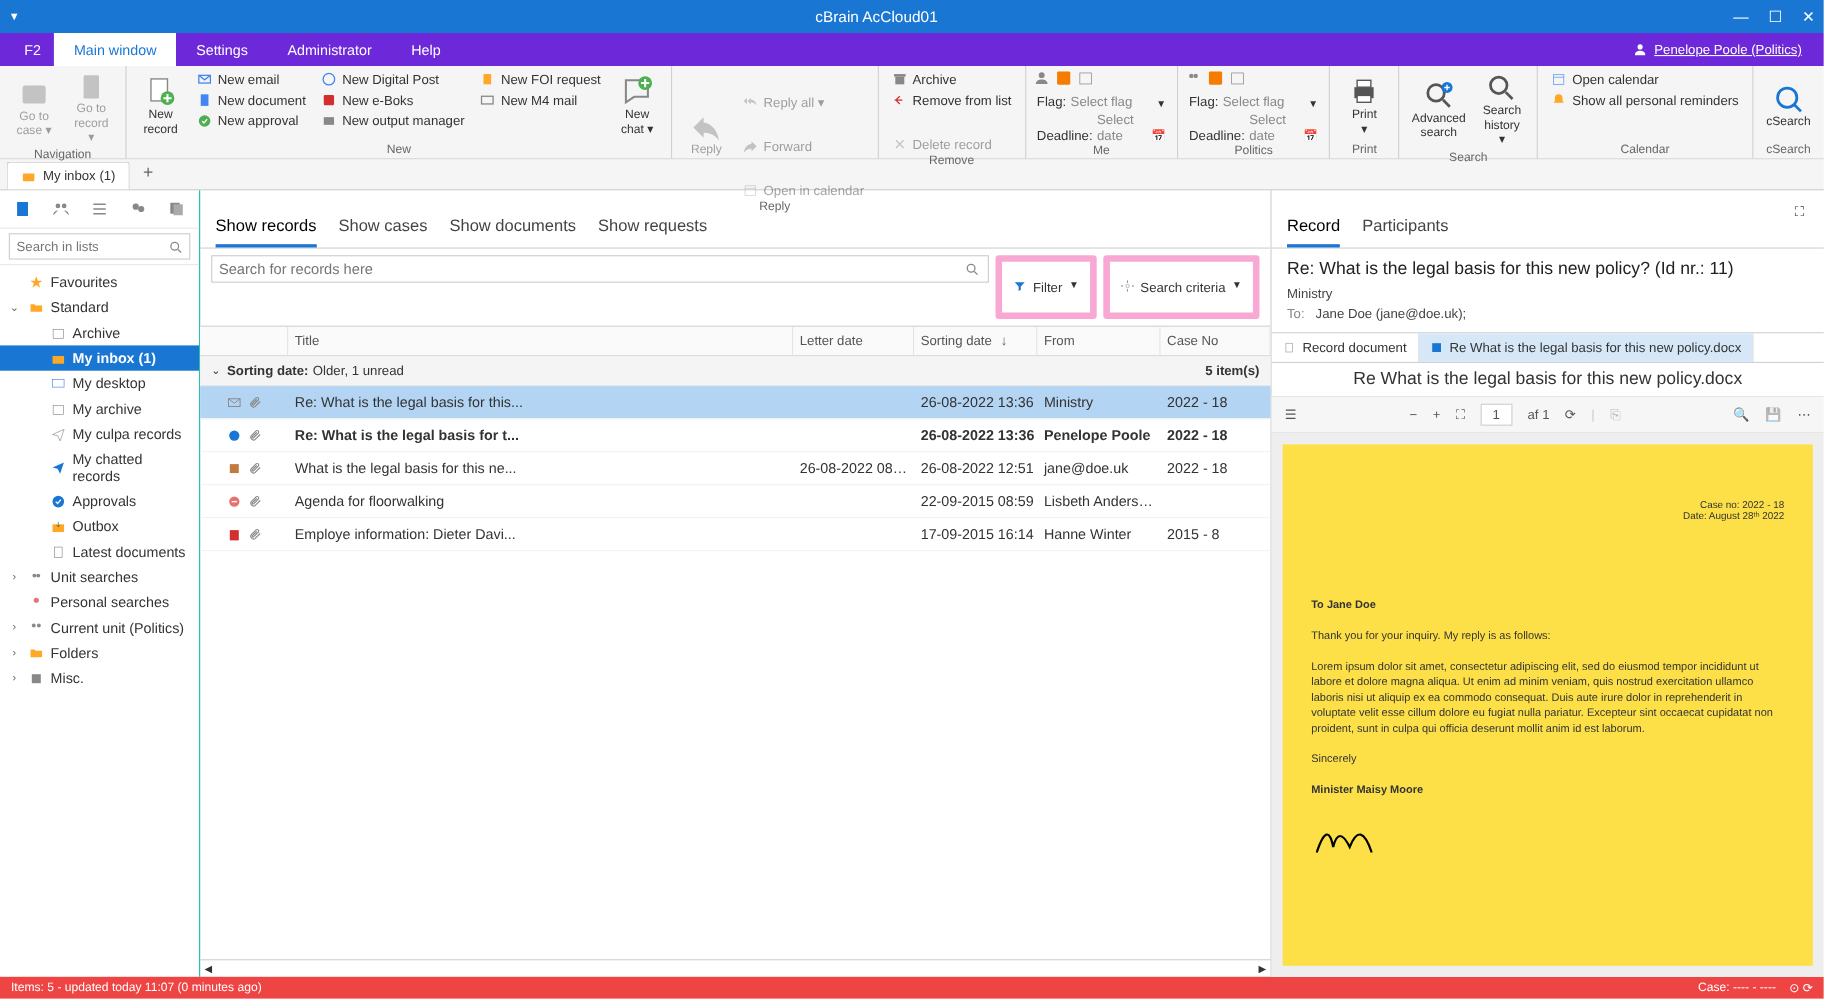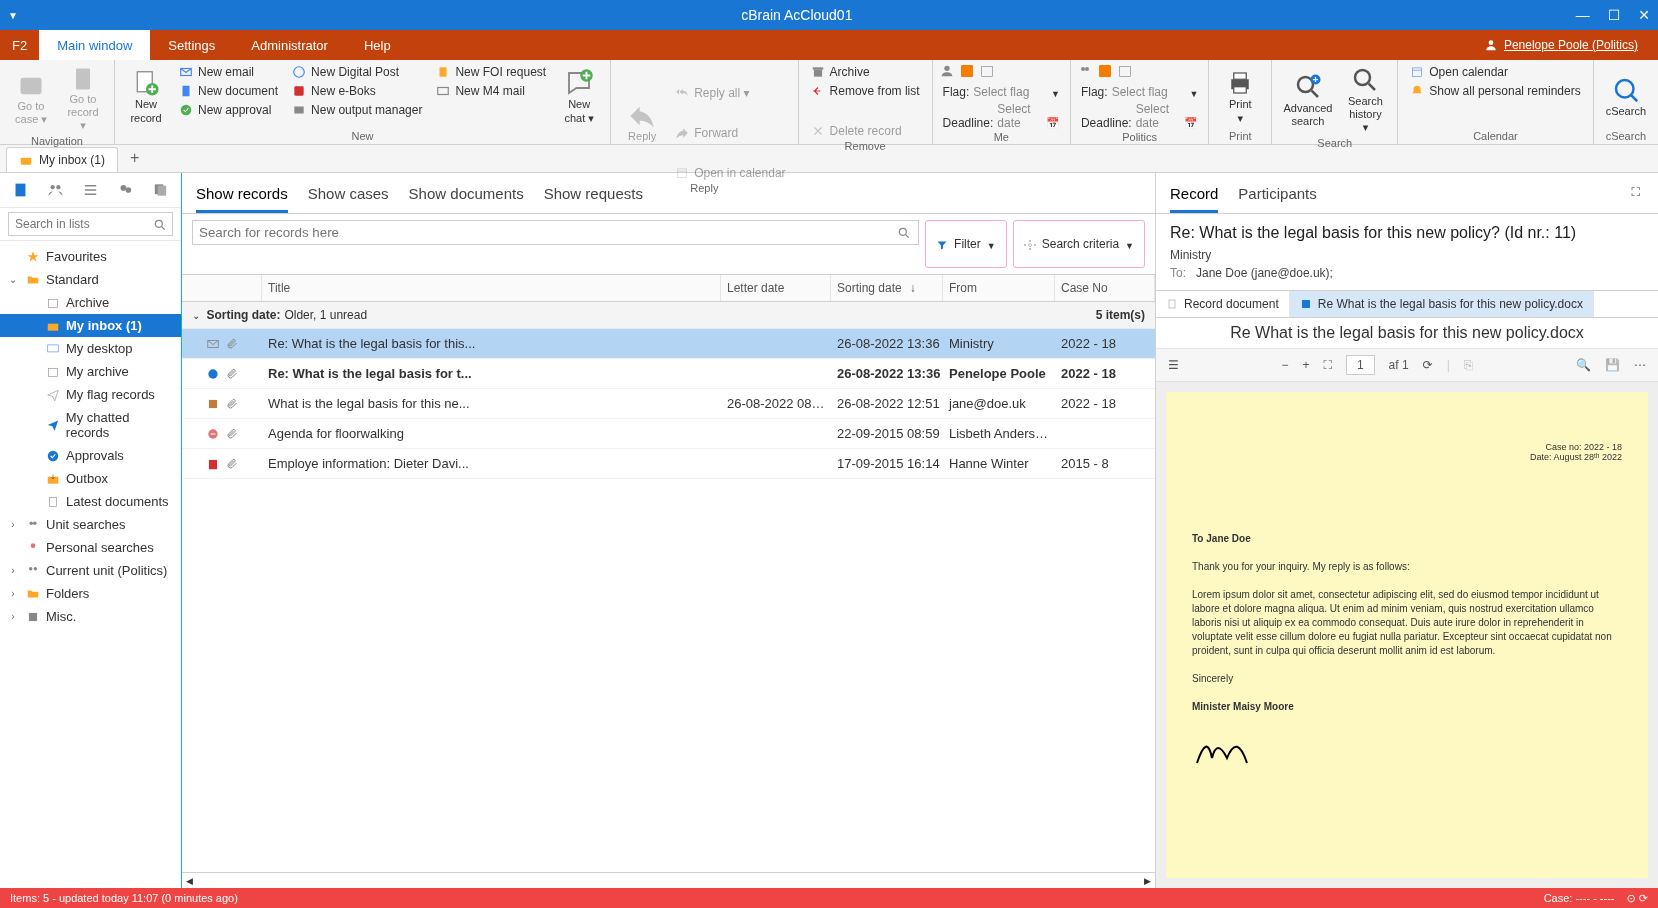--- a/index.html
+++ b/index.html
@@ -3,21 +3,21 @@
 <meta charset="utf-8">
 <style>
 * { margin: 0; padding: 0; box-sizing: border-box; font-family: 'Segoe UI', Tahoma, sans-serif; }
 body { background: #fff; overflow: hidden; font-size: 12px; color: #333; }
 
 .titlebar { background: #1976d2; color: #fff; height: 30px; display: flex; align-items: center; padding: 0 8px; }
 .titlebar-center { flex: 1; text-align: center; font-size: 14px; }
 .titlebar-btns { display: flex; gap: 18px; font-size: 14px; }
 .titlebar-btns span { cursor: pointer; }
 
-.menubar { background: #c2410c; color: #fff; height: 30px; display: flex; align-items: stretch; }
+.menubar { background: #6d28d9; color: #fff; height: 30px; display: flex; align-items: stretch; padding-left: 10px; }
 .menuitem { padding: 0 18px; display: flex; align-items: center; font-size: 13px; cursor: pointer; }
 .menuitem.f2 { padding: 0 12px; font-weight: 500; }
 .menuitem.active { background: #fff; color: #1976d2; }
 .menubar-spacer { flex: 1; }
 .user-badge { display: flex; align-items: center; gap: 6px; padding-right: 20px; text-decoration: underline; cursor: pointer; }
 
 .ribbon { background: #f5f5f5; border-bottom: 1px solid #d0d0d0; height: 85px; display: flex; }
 .ribbon-group { border-right: 1px solid #d0d0d0; display: flex; flex-direction: column; padding: 3px 6px 0; }
 .ribbon-group-content { flex: 1; display: flex; gap: 2px; }
 .ribbon-group-label { text-align: center; font-size: 11px; color: #666; padding-bottom: 2px; }
@@ -41,25 +41,25 @@
 .side-search input { width: 100%; border: 1px solid #ccc; padding: 4px 22px 4px 6px; font-size: 12px; }
 .side-tree { flex: 1; overflow-y: auto; padding-top: 4px; }
 .tree-item { display: flex; align-items: center; gap: 6px; padding: 4px 6px; cursor: pointer; font-size: 13px; }
 .tree-item.selected { background: #1976d2; color: #fff; }
 .tree-item .chev { width: 14px; text-align: center; font-size: 10px; color: #666; }
 .tree-indent-1 { padding-left: 26px; }
 .tree-indent-2 { padding-left: 46px; }
 
 .center { flex: 1; display: flex; flex-direction: column; border-right: 1px solid #d0d0d0; min-width: 0; }
 .view-tabs { display: flex; gap: 20px; padding: 8px 14px 0; border-bottom: 1px solid #d0d0d0; }
-.view-tab { padding: 4px 0 8px; font-size: 15px; color: #444; cursor: pointer; }
+.view-tab { padding: 4px 0 8px; font-size: 15px; color: #444; cursor: pointer; margin-top: 12px; }
 .view-tab.active { color: #000; border-bottom: 3px solid #1976d2; font-weight: 500; }
 .search-row { display: flex; gap: 6px; padding: 6px 10px; }
 .search-row input { flex: 1; border: 1px solid #ccc; padding: 4px 6px; }
-.pill { border: 1px solid #f9a8d4; padding: 16px 10px; border-radius: 3px; display: flex; align-items: flex-end; gap: 6px; cursor: pointer; background: #fff; }
+.pill { border: 6px solid #f9a8d4; padding: 16px 10px; border-radius: 3px; display: flex; align-items: flex-start; gap: 6px; cursor: pointer; background: #fff; }
 
 .grid-head { display: flex; border-top: 1px solid #d0d0d0; border-bottom: 1px solid #d0d0d0; background: #fafafa; font-size: 12px; color: #555; }
 .grid-head > div { padding: 6px; border-right: 1px solid #e4e4e4; }
 .col-icons { width: 80px; }
 .col-title { flex: 1; min-width: 170px; }
 .col-letter { width: 110px; }
 .col-sort { width: 112px; display: flex; align-items: center; gap: 8px; }
 .col-from { width: 112px; }
 .col-case { width: 100px; }
 
@@ -77,21 +77,21 @@
 .prev-title { font-size: 16px; padding: 10px 14px 4px; color: #222; }
 .prev-meta { padding: 0 14px 8px; font-size: 12px; color: #444; }
 .prev-meta-row { display: flex; gap: 10px; padding: 2px 0; }
 .doc-tabs-row { display: flex; border-top: 1px solid #d0d0d0; border-bottom: 1px solid #d0d0d0; }
 .doc-tab { padding: 6px 10px; display: flex; align-items: center; gap: 6px; font-size: 12px; cursor: pointer; border-right: 1px solid #e4e4e4; }
 .doc-tab.active { background: #d6e7f8; }
 .doc-name-bar { text-align: center; padding: 6px; font-size: 16px; border-bottom: 1px solid #e4e4e4; }
 .doc-toolbar { display: flex; align-items: center; gap: 14px; padding: 6px 12px; background: #f6f6f6; border-bottom: 1px solid #e0e0e0; color: #555; }
 .doc-toolbar .page-box { border: 1px solid #ccc; padding: 2px 10px; background: #fff; }
 .doc-page { flex: 1; overflow-y: auto; background: #eee; padding: 10px; }
-.doc-paper { background: #fef9c3; padding: 50px 26px; font-size: 10px; min-height: 100%; }
+.doc-paper { background: #fde047; padding: 50px 26px; font-size: 10px; min-height: 100%; }
 .doc-paper .right { text-align: right; font-size: 9px; }
 .doc-paper p { margin: 14px 0; line-height: 1.4; }
 
 .statusbar { height: 20px; background: #ef4444; color: #fff; display: flex; align-items: center; padding: 0 10px; font-size: 11px; }
 .statusbar .spacer { flex: 1; }
 svg { display: block; }
 </style>
 </head>
 <body>
 
@@ -494,21 +494,21 @@
       <div class="tree-item tree-indent-2">
           <svg width="14" height="14" viewBox="0 0 24 24" fill="none" stroke="#888">
             <rect x="4" y="6" width="16" height="14"></rect>
           </svg>
           <span>My archive</span>
         </div>
       <div class="tree-item tree-indent-2">
           <svg width="14" height="14" viewBox="0 0 24 24" fill="none" stroke="#888">
             <path d="M3 12l18-8-6 18-4-8z"></path>
           </svg>
-          <span>My flag records</span>
+          <span>My culpa records</span>
         </div>
       <div class="tree-item tree-indent-2">
           <svg width="14" height="14" viewBox="0 0 24 24" fill="#1976d2">
             <path d="M3 12l18-8-6 18-4-8z"></path>
           </svg>
           <span>My chatted records</span>
         </div>
       <div class="tree-item tree-indent-2">
           <svg width="14" height="14" viewBox="0 0 24 24" fill="#1976d2">
             <circle cx="12" cy="12" r="9"></circle>

